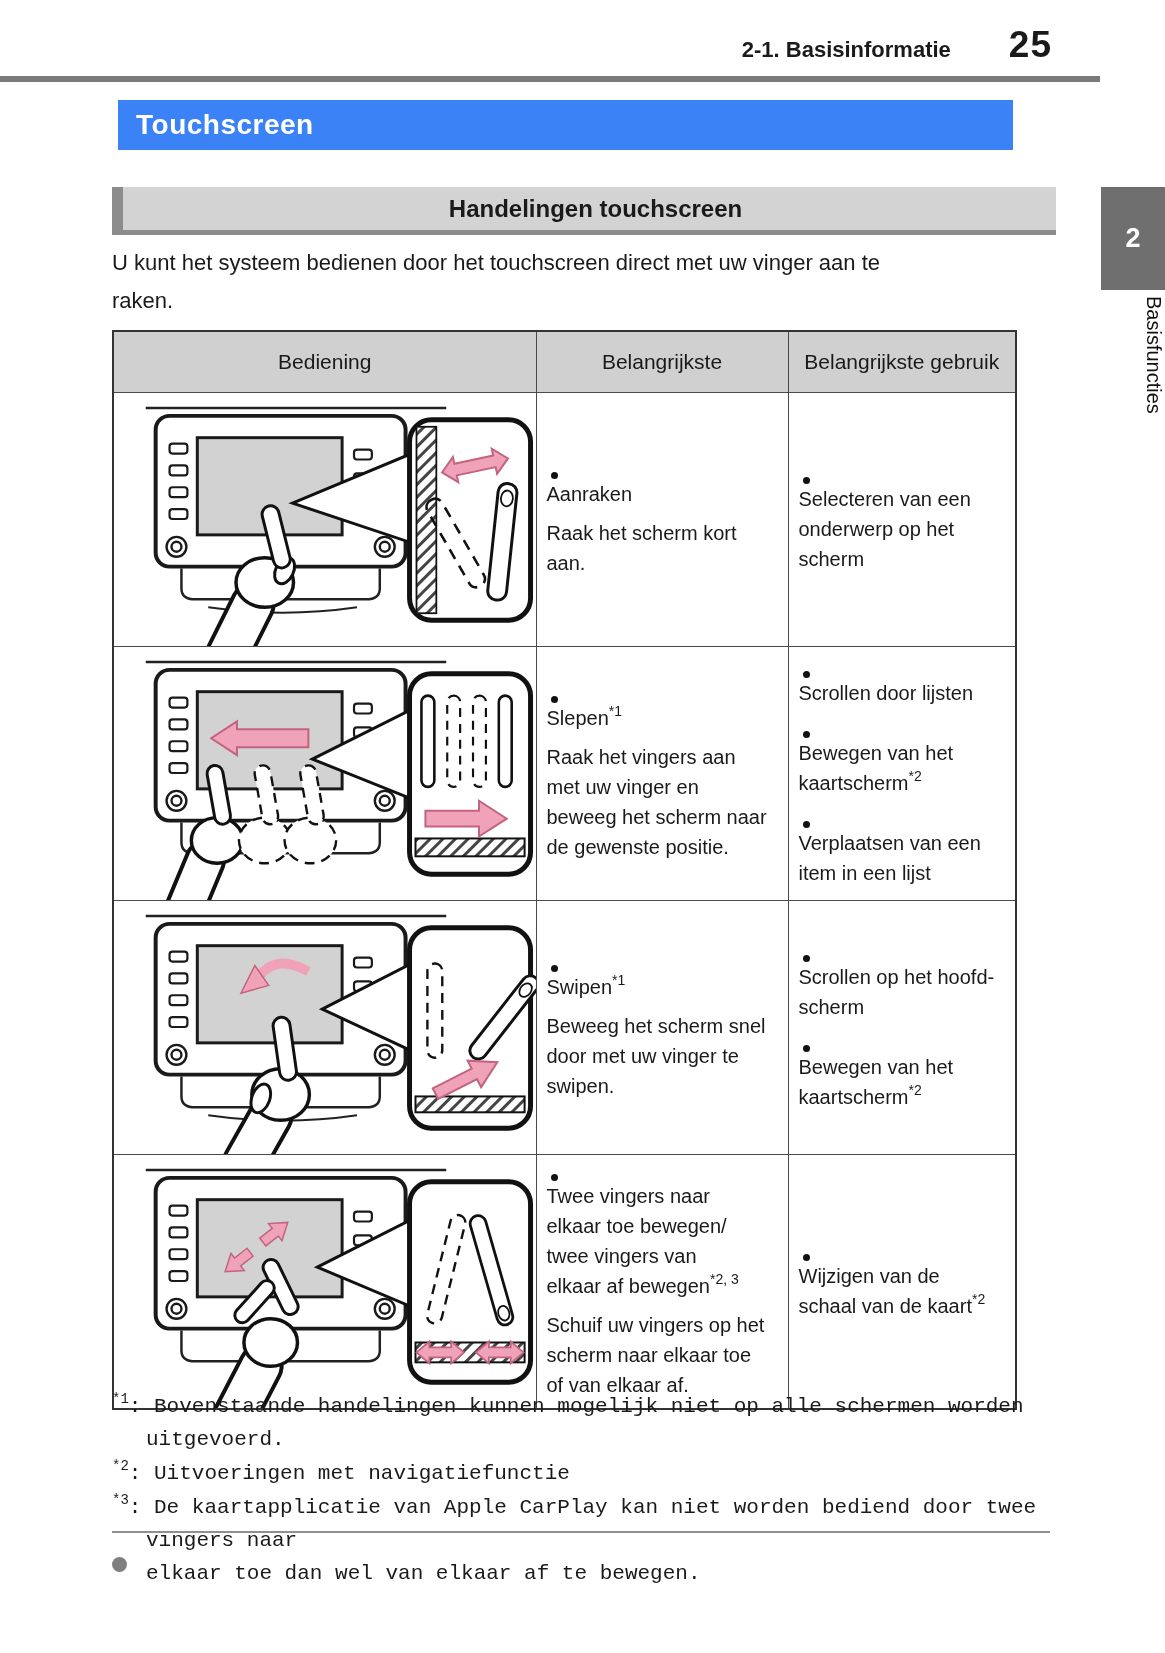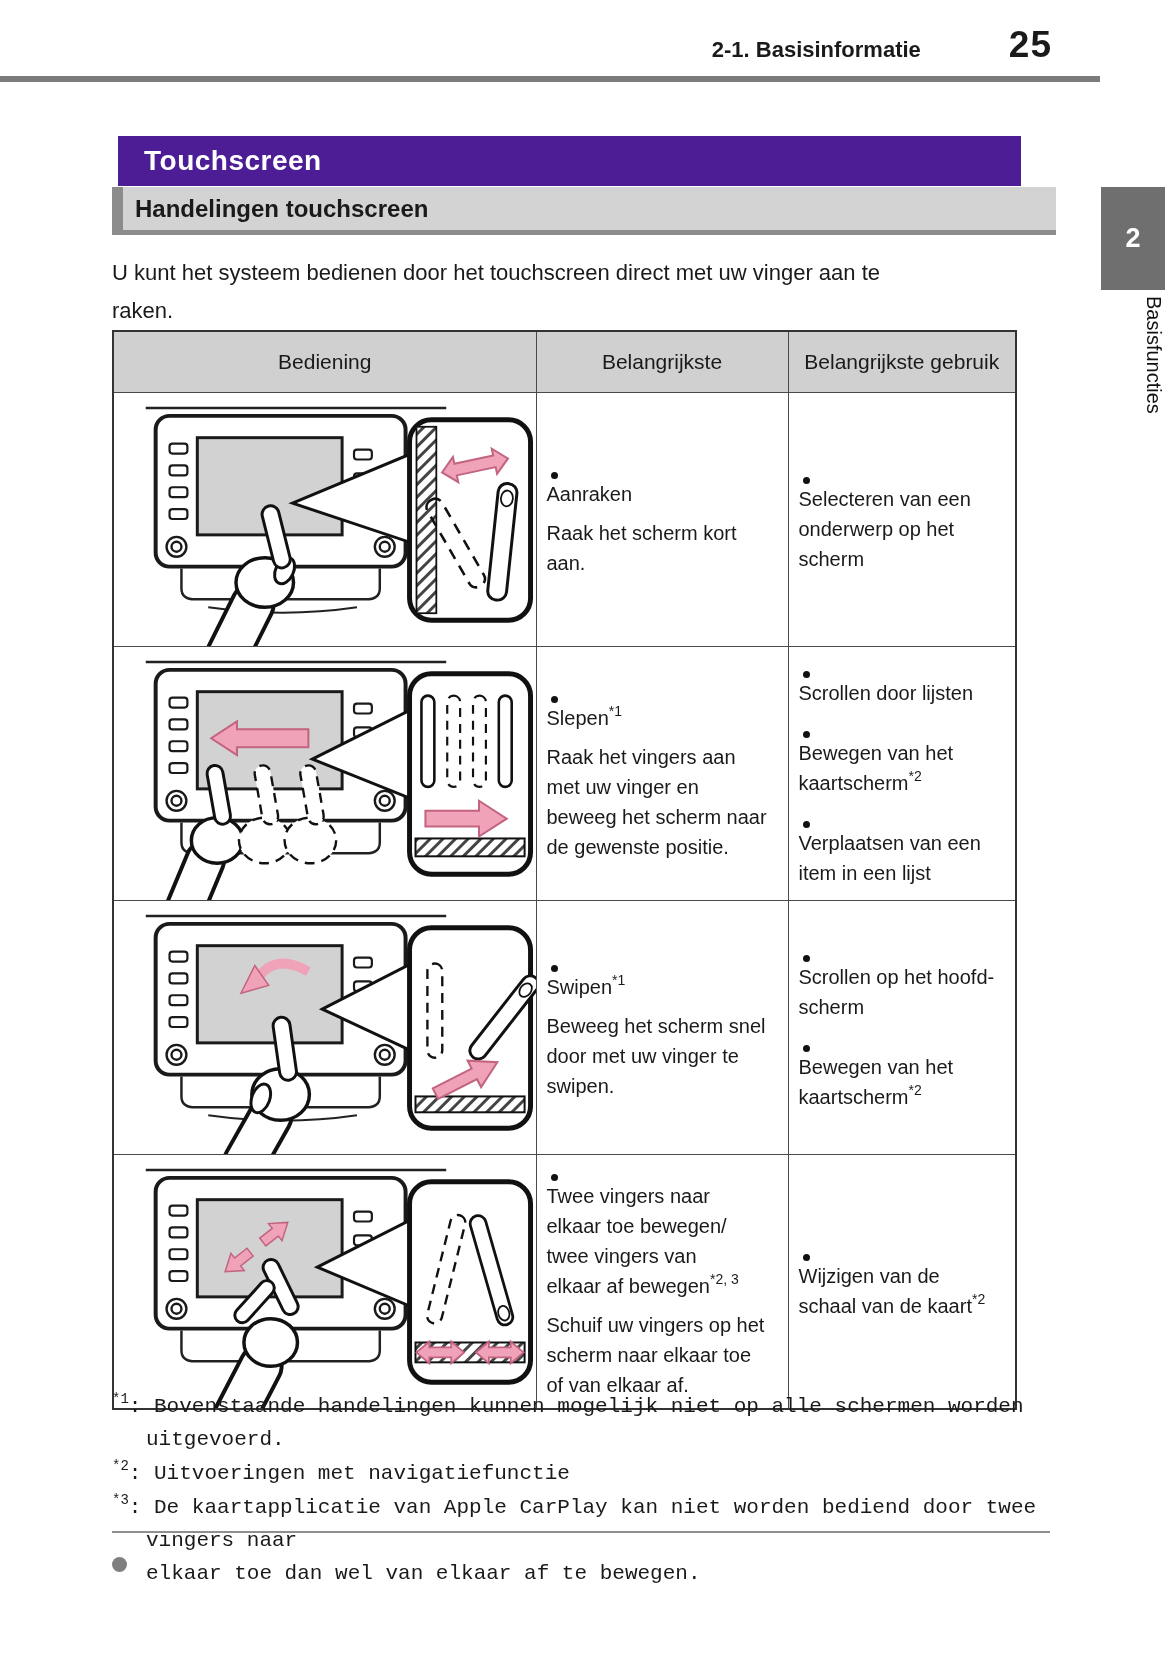--- a/index.html
+++ b/index.html
@@ -4,38 +4,38 @@
 <style>
   html,body{margin:0;padding:0;}
   body{
     width:1165px;height:1653px;position:relative;overflow:hidden;
     background:#ffffff;color:#1a1a1a;
     font-family:"Liberation Sans","DejaVu Sans",sans-serif;
     -webkit-font-smoothing:antialiased;
   }
   .abs{position:absolute;}
   
-  .doc-header{top:24px;left:0;width:1052px;display:flex;justify-content:flex-end;align-items:baseline;gap:88px;}
+  .doc-header{top:24px;left:0;width:1052px;display:flex;justify-content:flex-end;align-items:baseline;gap:58px;}
   .doc-header .section{font-size:22px;font-weight:bold;}
   .doc-header .pagenum{font-size:37px;font-weight:bold;letter-spacing:1px;}
   .top-rule{top:76px;left:0;width:1100px;height:6px;background:#7b7b7b;}
   
-  .title-bar{top:100px;left:118px;width:877px;height:50px;background:#4c1d95;color:#fff;
-    font-size:28px;font-weight:bold;line-height:50px;padding-left:26px;letter-spacing:.5px;margin-top:36px;}
+  .title-bar{top:100px;left:118px;width:877px;height:50px;background:#3b82f6;color:#fff;
+    font-size:28px;font-weight:bold;line-height:50px;padding-left:18px;letter-spacing:.5px;}
   
   .section-band{top:187px;left:112px;width:921px;height:43px;background:#d3d3d3;
     border-left:11px solid #8c8c8c;border-bottom:5px solid #8c8c8c;
-    font-size:24px;font-weight:bold;line-height:43px;padding-left:12px;}
+    font-size:24px;font-weight:bold;line-height:43px;padding-left:12px;text-align:center;}
   
   .chapter-tab{top:187px;left:1101px;width:64px;height:103px;background:#6f6f6f;color:#fff;
     font-size:27px;font-weight:bold;display:flex;align-items:center;justify-content:center;}
   .v-label{top:296px;left:1101px;width:64px;display:flex;justify-content:center;
     writing-mode:vertical-rl;font-size:20px;color:#111;}
   
-  .intro{top:254px;left:112px;width:870px;font-size:22px;line-height:38px;white-space:pre-line;}
+  .intro{top:244px;left:112px;width:870px;font-size:22px;line-height:38px;white-space:pre-line;}
   
   table.ops{top:330px;left:112px;width:903px;border-collapse:collapse;table-layout:fixed;position:absolute;}
   table.ops th,table.ops td{border:1.6px solid #4a4a4a;}
   table.ops{border:2.5px solid #333;}
   th.hdr{background:#d0d0d0;font-weight:400;font-size:21px;height:36px;text-align:center;padding:12px;}
   td.cell{height:253px;vertical-align:middle;padding:0;}
   td.illu-cell{padding:0;}
   td.txt-cell{padding:0 10px;font-size:20px;line-height:30px;}
   .bullet{display:flex;align-items:flex-start;flex-direction:column;}
   .dot{width:26px;flex:none;}

